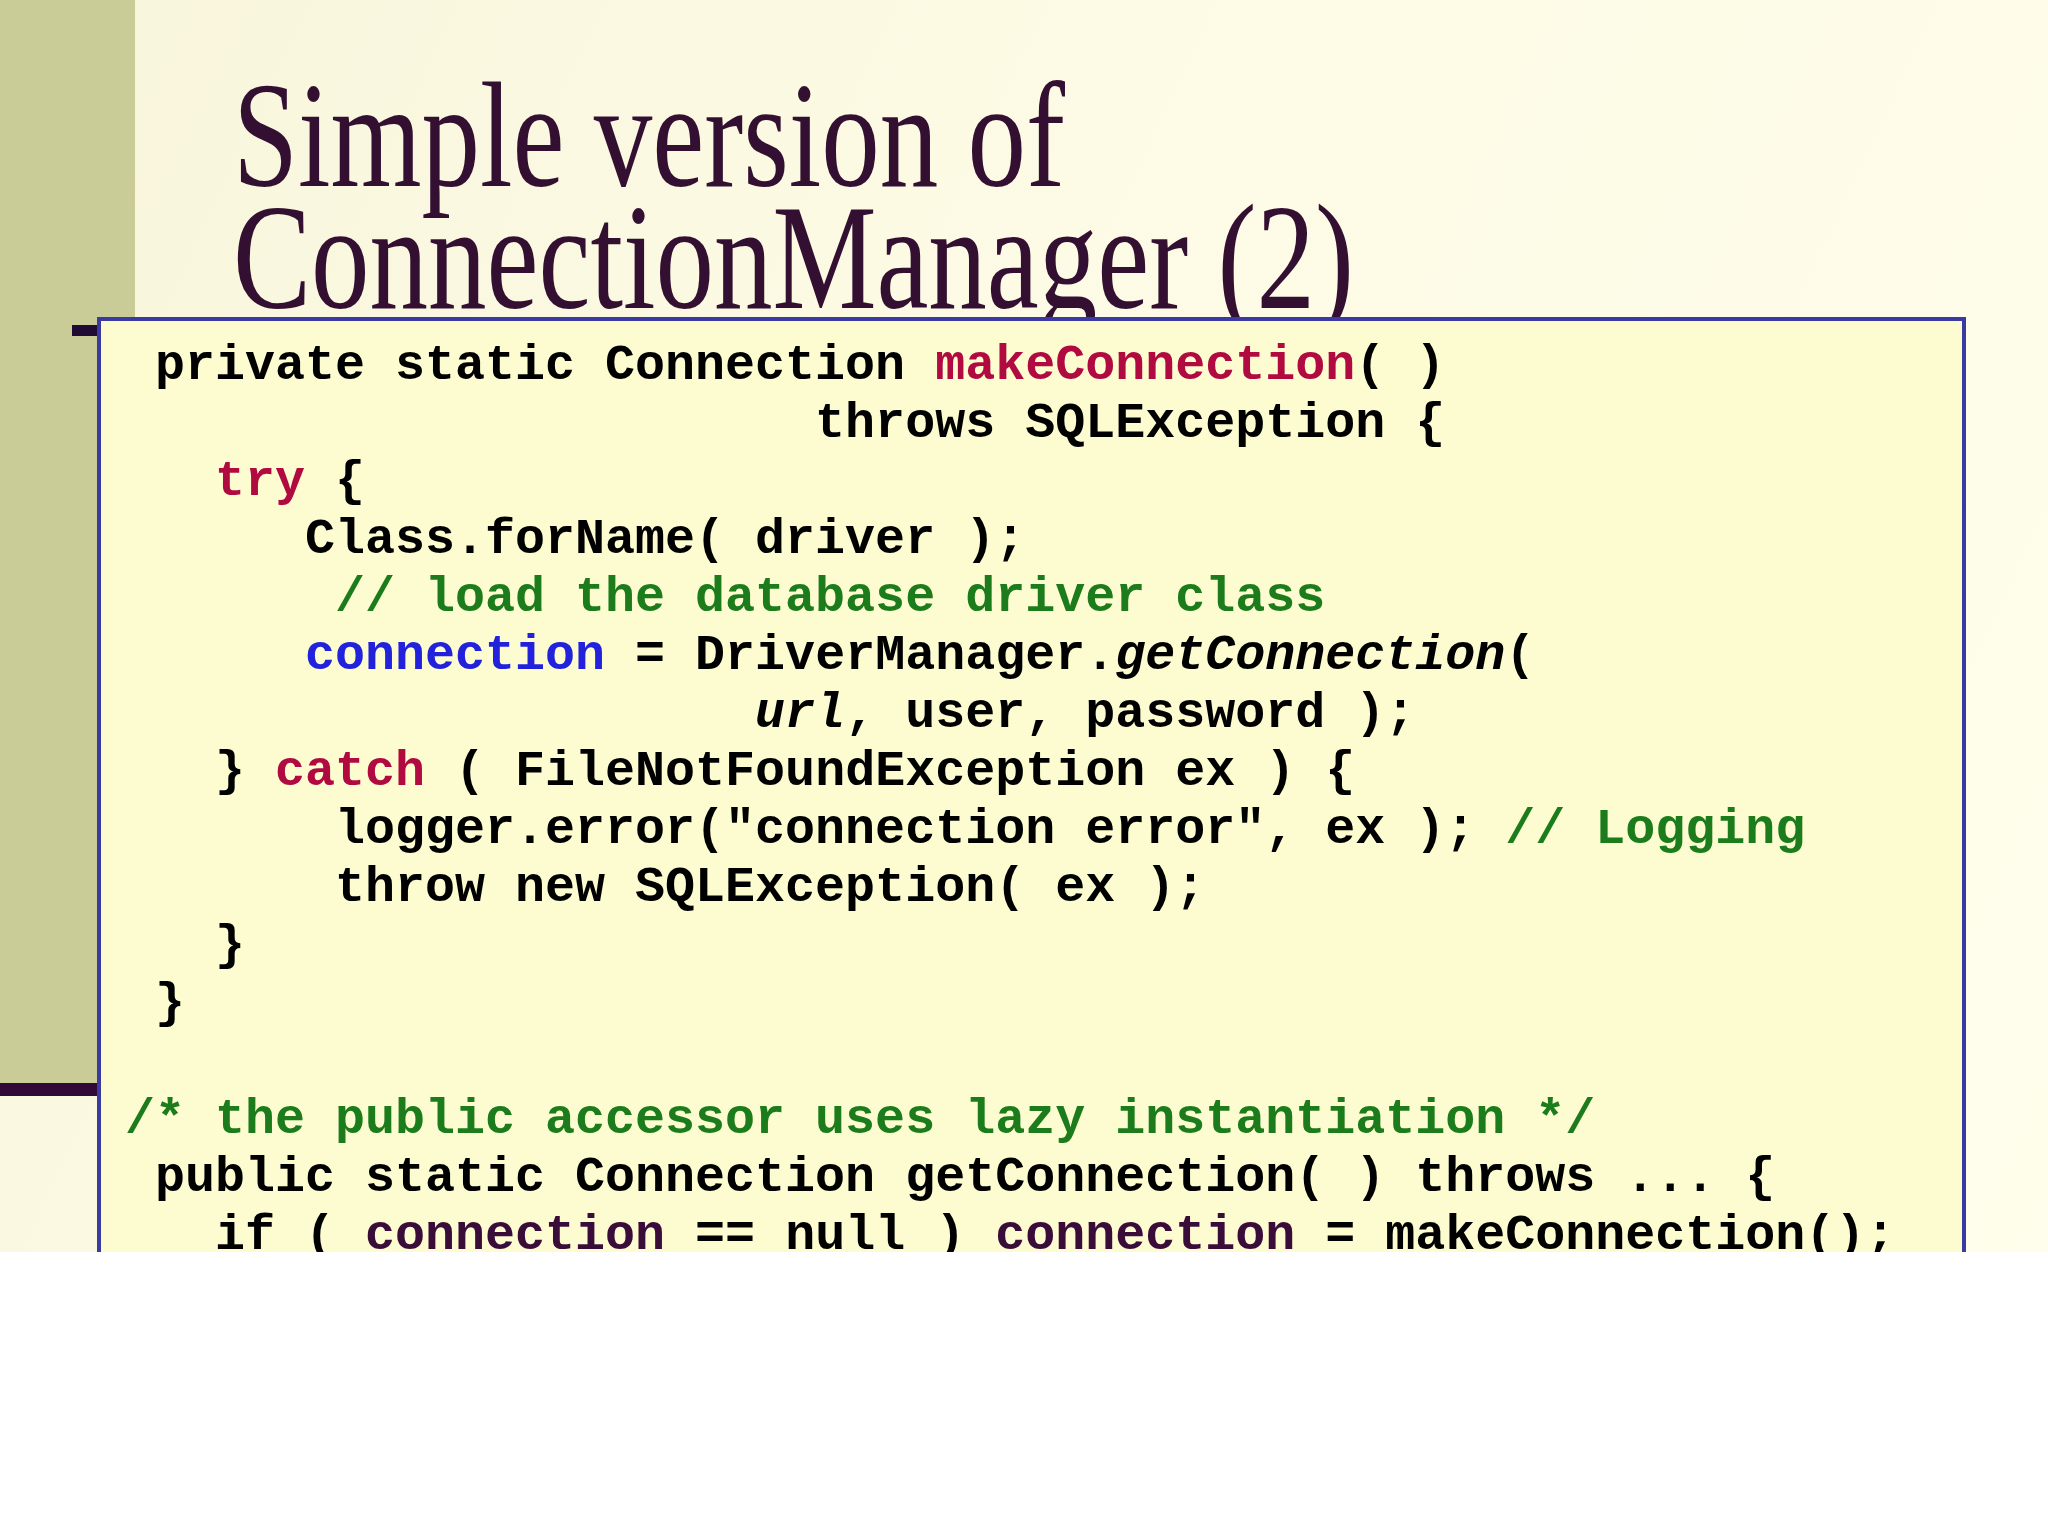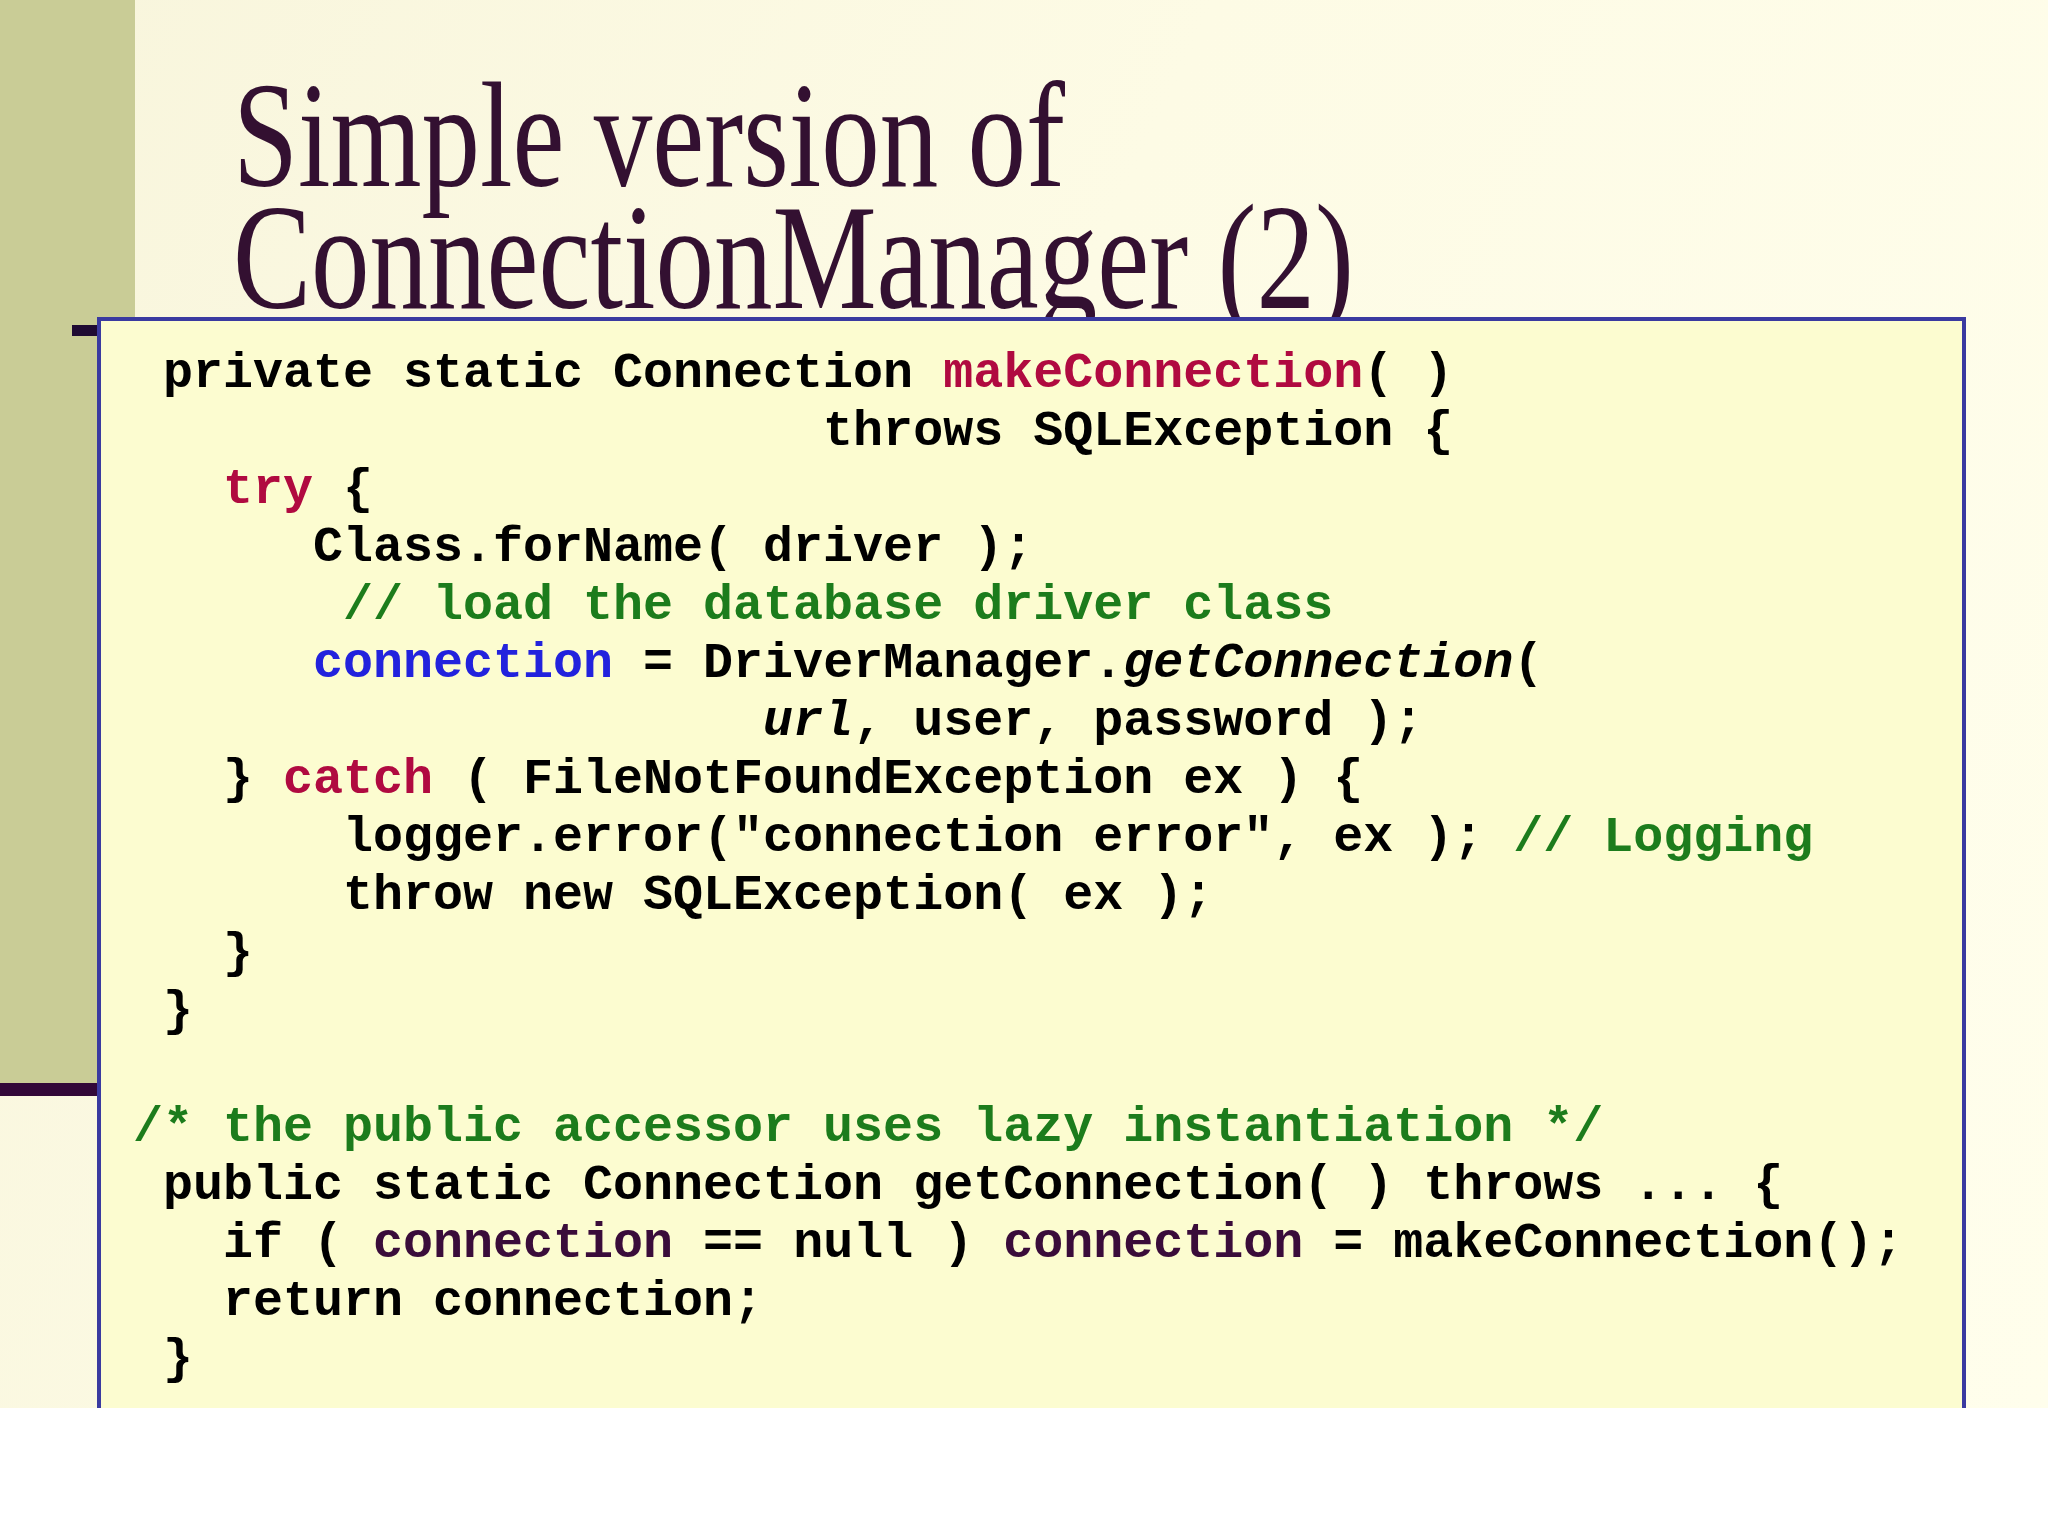--- a/index.html
+++ b/index.html
@@ -1,21 +1,21 @@
 <!DOCTYPE html>
 <html><head>
 <meta charset="utf-8">
 <style>
   html, body { margin: 0; padding: 0; }
   body {
     width: 2048px; height: 1536px; overflow: hidden; position: relative;
     font-family: "Liberation Sans", sans-serif;
   }
   .slide {
-    position: absolute; left: 0; top: 0; width: 2048px; height: 1408px;
+    position: absolute; left: 0; top: 0; width: 2048px; height: 1252px;
     background: linear-gradient(115deg, #F8F5DC 0%, #FDFBE5 45%, #FFFEEC 100%);
     overflow: hidden;
   }
   .side-bar {
     position: absolute; left: 0; top: 0; width: 135px; height: 1083px;
     z-index: 1;
   }
   .accent-line {
     position: absolute; left: 0; top: 1083px; width: 170px; height: 13px;
     z-index: 1;
@@ -30,21 +30,21 @@
   .bullet-dash {
     position: absolute; left: 72px; top: 325px; width: 27px; height: 11px;
     z-index: 2;
   }
   .code-panel {
     position: absolute; left: 97px; top: 317px; width: 1869px; height: 1127px;
     box-sizing: border-box; border: 4px solid #3A3AA0; background: #FCFCD0;
     z-index: 3;
   }
   .code-block {
-    margin: 8px; padding: 16px 0 0 24px;
+    margin: 0; padding: 16px 0 0 24px;
     font-family: "Liberation Mono", monospace;
     font-weight: bold; font-size: 50px; line-height: 58px;
     white-space: pre; color: #000;
   }
   .code-line { height: 58px; }
 </style>
 </head>
 <body>
 
 <div class="slide">

